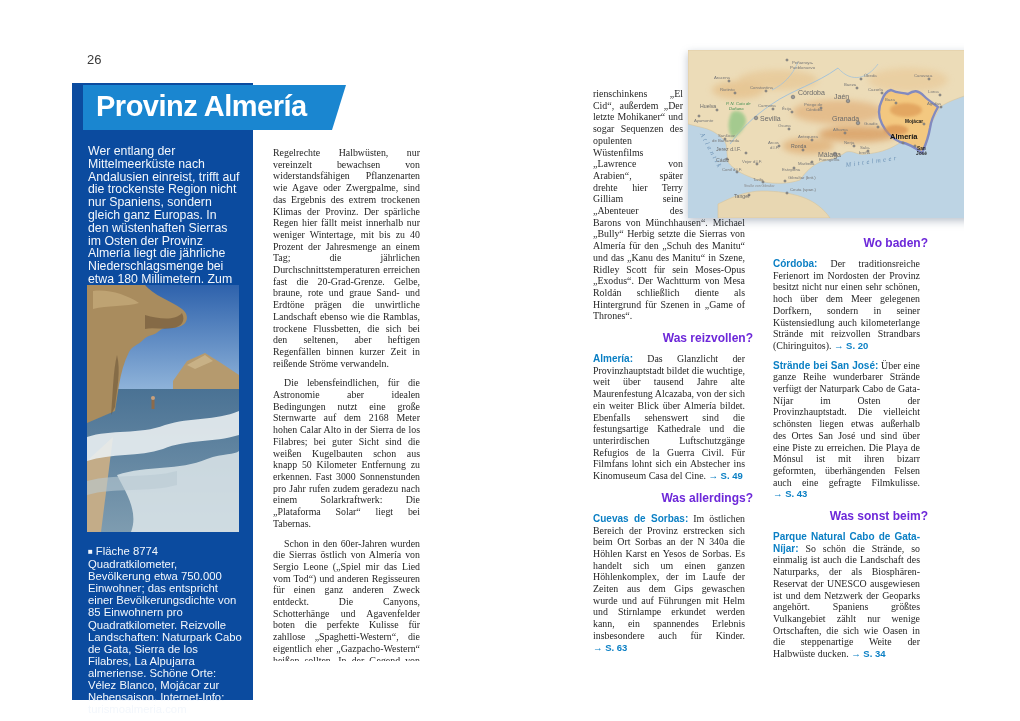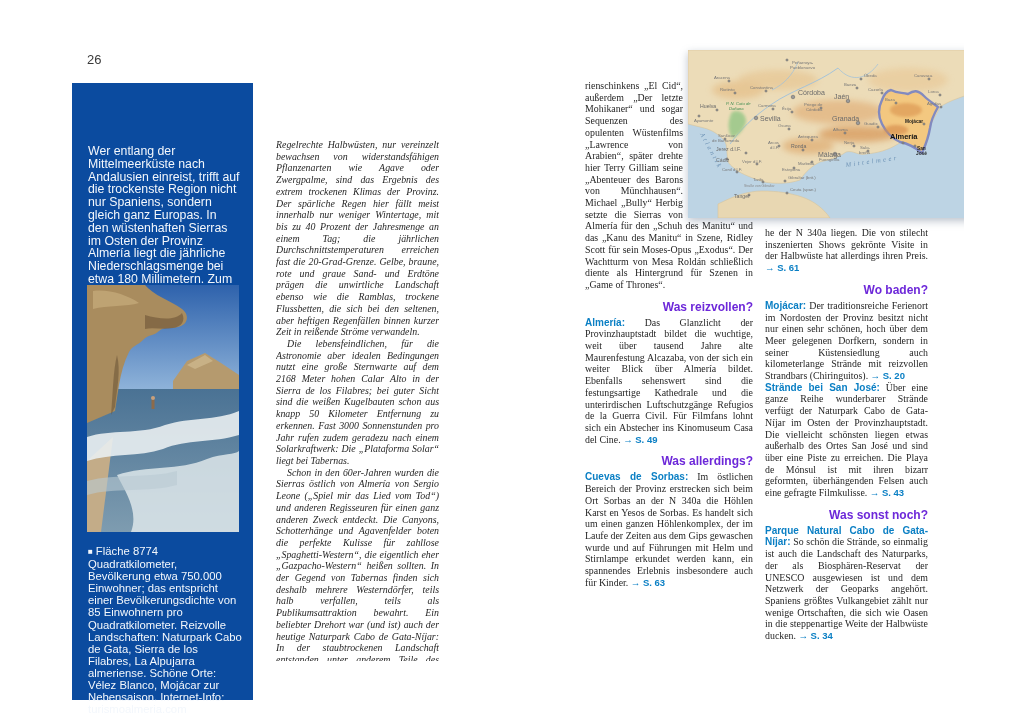--- a/index.html
+++ b/index.html
@@ -16,23 +16,23 @@
   .sb-intro{position:absolute;left:88px;top:145px;width:152px;z-index:4;
             font-family:"Liberation Sans",sans-serif;font-size:12.3px;line-height:12.8px;
             color:#f3f7fc;}
   .sb-photo{position:absolute;left:87px;top:285px;width:152px;height:247px;z-index:4;}
   .sb-facts{position:absolute;left:88px;top:545px;width:154px;z-index:4;
             font-family:"Liberation Sans",sans-serif;font-size:11.3px;line-height:12.1px;
             color:#f3f7fc;}
   .sb-facts .sq{font-size:8px;vertical-align:1px;margin-right:3px;}
   
   .col{position:absolute;text-align:justify;font-size:9.9px;line-height:11.7px;overflow:hidden;}
-  .col p{margin:0;}
+  .col p{margin:8px;}
   .col p.ind{text-indent:11px;}
-  .col1{left:276px;top:139px;width:163px;height:522px;font-style:italic;}
+  .col1{left:265px;top:139px;width:163px;height:522px;}
   .col2{left:585px;top:80px;width:168px;height:582px;}
   .col3{left:765px;top:227px;width:163px;height:440px;}
   .mapspacer{float:right;width:70px;height:136px;}
   h2.q{font-family:"Liberation Sans",sans-serif;font-weight:700;color:#6d28d9;
        font-size:12px;margin:9px 0 3px 0;text-align:right;line-height:14px;}
   .lead{font-family:"Liberation Sans",sans-serif;font-weight:700;color:#0a7fc4;font-size:10px;}
   .ref{font-family:"Liberation Sans",sans-serif;font-weight:700;color:#0a7fc4;font-size:9.5px;
        white-space:nowrap;}
   
   .map{position:absolute;left:688px;top:50px;width:287px;height:168px;z-index:2;
@@ -50,20 +50,23 @@
   circle.mdot{fill:#9a9a9a;stroke:#5f5f5f;stroke-width:0.5;}
 </style>
 </head>
 <body>
 
 <div class="page">
 
   <div class="pagenum">26</div>
 
   <div class="sidebar"></div>
+  <div class="titlebar">
+    <h1>Provinz Almería</h1>
+  </div>
   <div class="sb-intro">Wer entlang der Mittelmeerküste nach Andalusien einreist, trifft auf die trockenste Region nicht nur Spaniens, sondern gleich ganz Europas. In den wüstenhaften Sierras im Osten der Provinz Almería liegt die jährliche Niederschlagsmenge bei etwa 180 Millimetern. Zum Vergleich: Im Allgäu sind es bis zu 2600 Millimeter.</div>
 
   <div class="sb-photo">
     <svg width="152" height="247" viewBox="0 0 152 247">
       <defs>
         <linearGradient id="sky" x1="0" y1="0" x2="0" y2="1">
           <stop offset="0" stop-color="#2e62ac"></stop>
             <stop offset="1" stop-color="#9dbfe0"></stop>
         </linearGradient>
         <linearGradient id="sea" x1="0" y1="0" x2="0" y2="1">
@@ -247,29 +250,26 @@
     <p>
       <span class="lead">Almería:</span><span> Das Glanzlicht der Provinzhauptstadt bildet die wuchtige, weit über tausend Jahre alte Maurenfestung Alcazaba, von der sich ein weiter Blick über Almería bildet. Ebenfalls sehenswert sind die festungsartige Kathedrale und die unterirdischen Luftschutzgänge Refugios de la Guerra Civil. Für Filmfans lohnt sich ein Abstecher ins Kinomuseum Casa del Cine. </span><span class="ref">→ S. 49</span>
     </p>
     <h2 class="q">Was allerdings?</h2>
     <p>
       <span class="lead">Cuevas de Sorbas:</span><span> Im östlichen Bereich der Provinz erstrecken sich beim Ort Sorbas an der N 340a die Höhlen Karst en Yesos de Sorbas. Es handelt sich um einen ganzen Höhlenkomplex, der im Laufe der Zeiten aus dem Gips gewaschen wurde und auf Führungen mit Helm und Stirnlampe erkundet werden kann, ein spannendes Erlebnis insbesondere auch für Kinder. </span><span class="ref">→ S. 63</span>
     </p>
   </div>
 
   <div class="col col3">
-    <p>
-      <span>he der N 340a liegen. Die von stilecht inszenierten Shows gekrönte Visite in der Halbwüste hat allerdings ihren Preis. </span><span class="ref">→ S. 61</span>
-    </p>
     <h2 class="q">Wo baden?</h2>
     <p>
-      <span class="lead">Mojácar:</span><span> Der traditionsreiche Ferienort im Nordosten der Provinz besitzt nicht nur einen sehr schönen, hoch über dem Meer gelegenen Dorfkern, sondern in seiner Küstensiedlung auch kilometerlange Strände mit reizvollen Strandbars (Chiringuitos). </span><span class="ref">→ S. 20</span>
+      <span class="lead">Córdoba:</span><span> Der traditionsreiche Ferienort im Nordosten der Provinz besitzt nicht nur einen sehr schönen, hoch über dem Meer gelegenen Dorfkern, sondern in seiner Küstensiedlung auch kilometerlange Strände mit reizvollen Strandbars (Chiringuitos). </span><span class="ref">→ S. 20</span>
     </p>
     <p>
       <span class="lead">Strände bei San José:</span><span> Über eine ganze Reihe wunderbarer Strände verfügt der Naturpark Cabo de Gata-Níjar im Osten der Provinzhauptstadt. Die vielleicht schönsten liegen etwas außerhalb des Ortes San José und sind über eine Piste zu erreichen. Die Playa de Mónsul ist mit ihren bizarr geformten, überhängenden Felsen auch eine gefragte Filmkulisse. </span><span class="ref">→ S. 43</span>
     </p>
-    <h2 class="q">Was sonst noch?</h2>
+    <h2 class="q">Was sonst beim?</h2>
     <p>
       <span class="lead">Parque Natural Cabo de Gata-Níjar:</span><span> So schön die Strände, so einmalig ist auch die Landschaft des Naturparks, der als Biosphären-Reservat der UNESCO ausgewiesen ist und dem Netzwerk der Geoparks angehört. Spaniens größtes Vulkangebiet zählt nur wenige Ortschaften, die sich wie Oasen in die steppenartige Weite der Halbwüste ducken. </span><span class="ref">→ S. 34</span>
     </p>
   </div>
 
 </div>
 
 </body></html>

